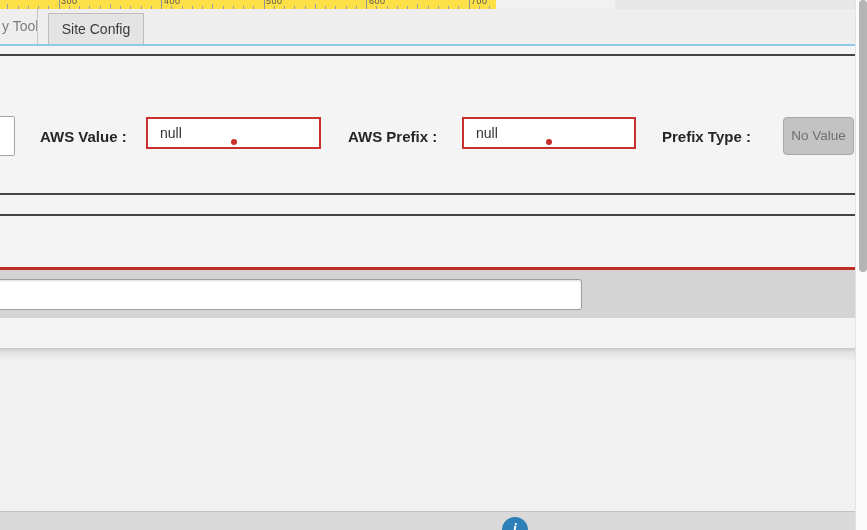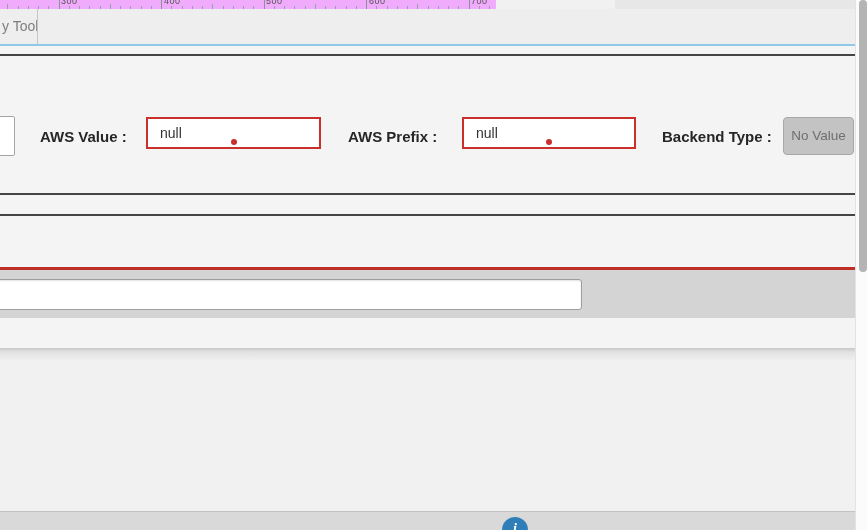--- a/index.html
+++ b/index.html
@@ -6,21 +6,21 @@
   html, body { width: 867px; height: 530px; overflow: hidden; }
   body {
     position: relative;
     font-family: "Liberation Sans", sans-serif;
     background: #f1f1f1;
   }
 
   
   .ruler {
     position: absolute; left: 0; top: 0; width: 496px; height: 9px;
-    background: #f0abfc; overflow: hidden;
+    background: #fde047; overflow: hidden;
   }
   .ruler-label {
     position: absolute; top: -4px; font-size: 9px; color: #555;
     font-family: "Liberation Sans", sans-serif; letter-spacing: .5px;
   }
   .tick { position: absolute; bottom: 0; width: 1px; background: #97a0a8; }
   .tick.minor  { height: 3px; }
   .tick.medium { height: 5px; }
   .tick.major  { height: 9px; background: #8a929a; }
   .header-right-fill {
@@ -215,41 +215,42 @@
       <div class="tick minor" style="left: 581.25px;"></div>
       <div class="tick minor" style="left: 591.5px;"></div>
       <div class="tick minor" style="left: 601.75px;"></div>
       <div class="tick minor" style="left: 612px;"></div>
     </div>
 </div>
 <div class="header-right-fill"></div>
 
 <div class="tabbar">
   <div class="tab-cut">y Tool</div>
+  <div class="tab-active">Site Config</div>
 </div>
 <div class="blue-divider"></div>
 
 <div class="panel"></div>
 <div class="dark-line line-a"></div>
 
 <div class="partial-input"></div>
 
 <span class="form-label lbl-prefix">AWS Value :</span>
 <div class="error-input-wrap wrap-prefix">
   <input class="error-input" type="text" value="null" style="">
   <div class="error-dot"></div>
 </div>
 
 <span class="form-label lbl-region">AWS Prefix :</span>
 <div class="error-input-wrap wrap-region">
   <input class="error-input" type="text" value="null" style="">
   <div class="error-dot"></div>
 </div>
 
-<span class="form-label lbl-backend">Backend Type :</span>
+<span class="form-label lbl-backend">Prefix Type :</span>
 <div class="novalue-box">No Value</div>
 
 <div class="dark-line line-b"></div>
 <div class="dark-line line-c"></div>
 <div class="red-line"></div>
 
 <div class="gray-band"></div>
 <input class="wide-input" type="text" value="" style="">
 
 <div class="panel-shadow"></div>

